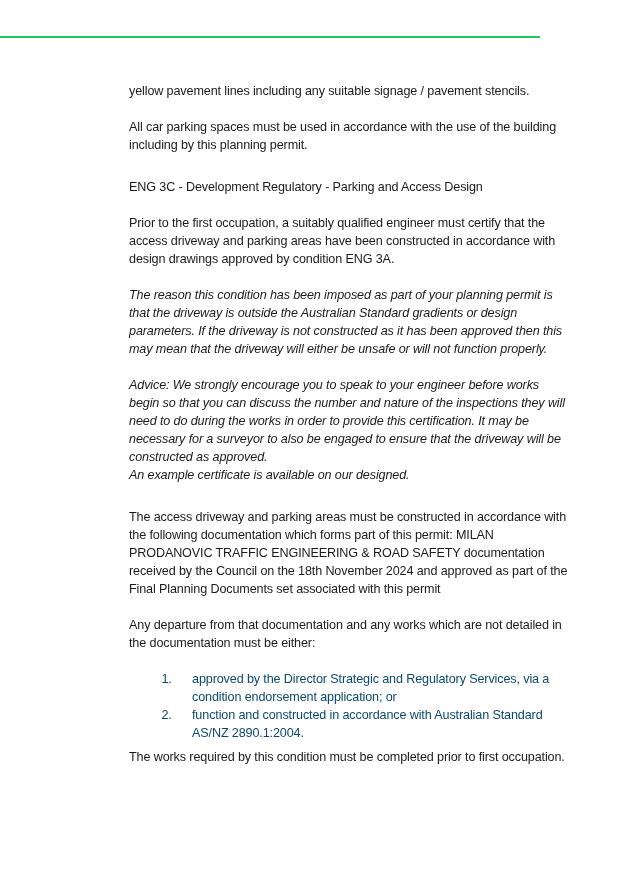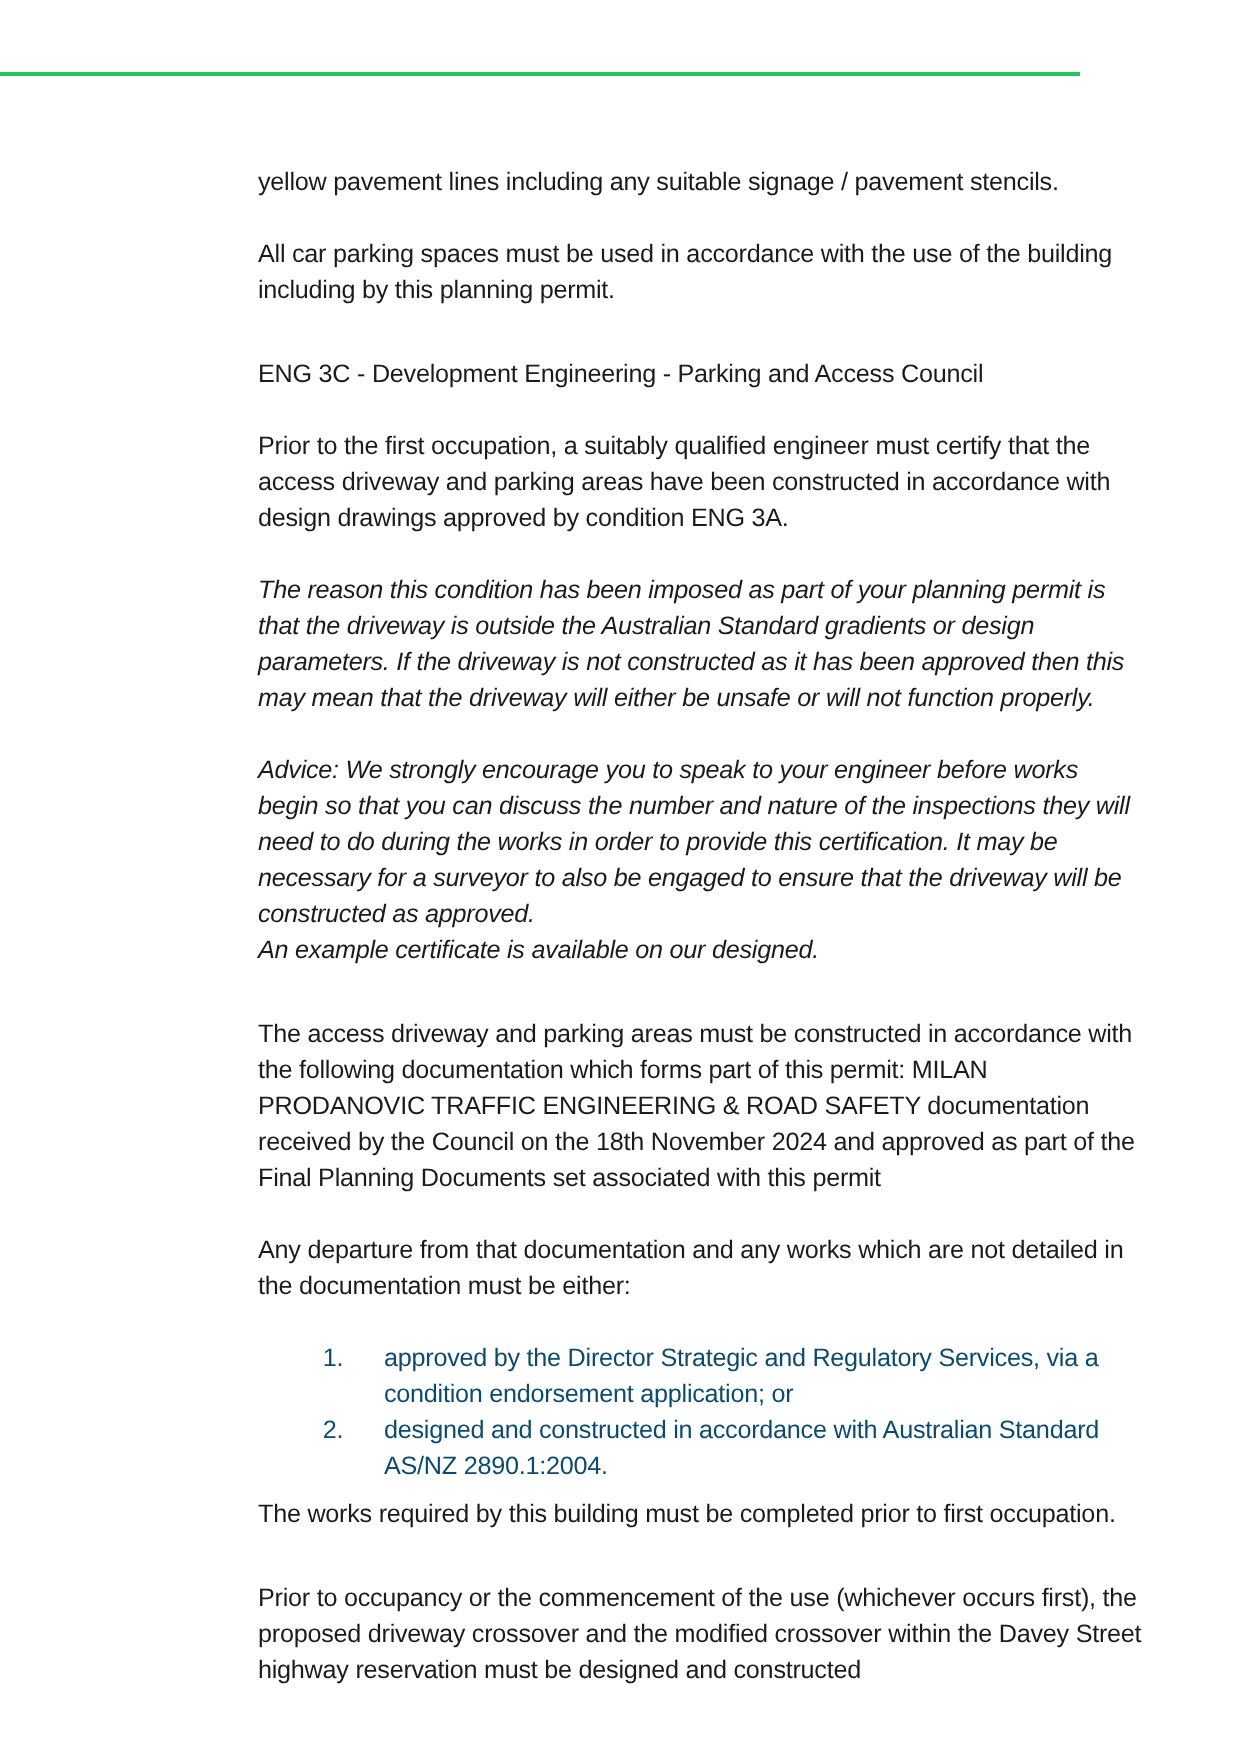--- a/index.html
+++ b/index.html
@@ -71,43 +71,42 @@
 
 <div id="page">
   <div id="content">
 
     <p class="para">yellow pavement lines including any suitable signage / pavement stencils.</p>
 
     <p class="para">All car parking spaces must be used in accordance with the use of the building including by this planning permit.</p>
 
     <div class="spacer-sm"></div>
 
-    <p class="para heading">ENG 3C - Development Engineering - Parking and Access Council</p>
+    <p class="para heading">ENG 3C - Development Regulatory - Parking and Access Design</p>
 
     <p class="para">Prior to the first occupation, a suitably qualified engineer must certify that the access driveway and parking areas have been constructed in accordance with design drawings approved by condition ENG 3A.</p>
 
     <p class="para italic">The reason this condition has been imposed as part of your planning permit is that the driveway is outside the Australian Standard gradients or design parameters. If the driveway is not constructed as it has been approved then this may mean that the driveway will either be unsafe or will not function properly.</p>
 
     <p class="para italic tight">Advice: We strongly encourage you to speak to your engineer before works begin so that you can discuss the number and nature of the inspections they will need to do during the works in order to provide this certification. It may be necessary for a surveyor to also be engaged to ensure that the driveway will be constructed as approved.</p>
 
     <p class="para italic">An example certificate is available on our designed.</p>
 
     <div class="spacer-sm"></div>
 
 
     <p class="para">The access driveway and parking areas must be constructed in accordance with the following documentation which forms part of this permit: MILAN PRODANOVIC TRAFFIC ENGINEERING &amp; ROAD SAFETY documentation received by the Council on the 18th November 2024 and approved as part of the Final Planning Documents set associated with this permit</p>
 
     <p class="para">Any departure from that documentation and any works which are not detailed in the documentation must be either:</p>
 
     <ol class="numlist">
       <li>approved by the Director Strategic and Regulatory Services, via a condition endorsement application; or</li>
-      <li>designed and constructed in accordance with Australian Standard AS/NZ 2890.1:2004.</li>
+      <li>function and constructed in accordance with Australian Standard AS/NZ 2890.1:2004.</li>
     </ol>
 
-    <p class="para">The works required by this building must be completed prior to first occupation.</p>
+    <p class="para">The works required by this condition must be completed prior to first occupation.</p>
 
     <div class="spacer-sm"></div>
 
 
-    <p class="para">Prior to occupancy or the commencement of the use (whichever occurs first), the proposed driveway crossover and the modified crossover within the Davey Street highway reservation must be designed and constructed</p>
 
   </div>
 </div>
 
 </body></html>

